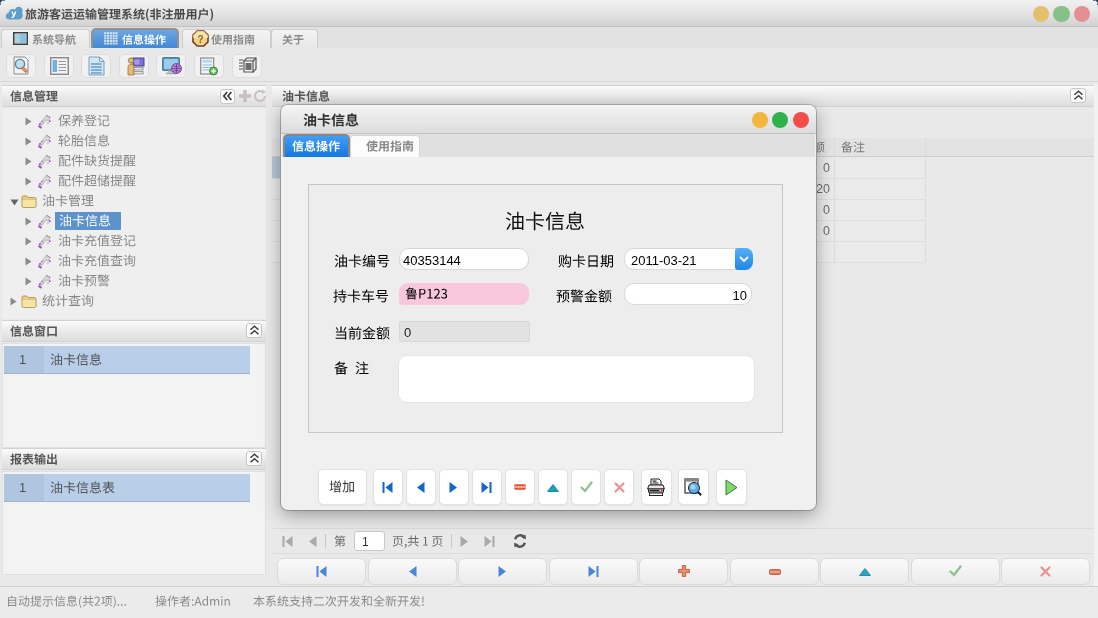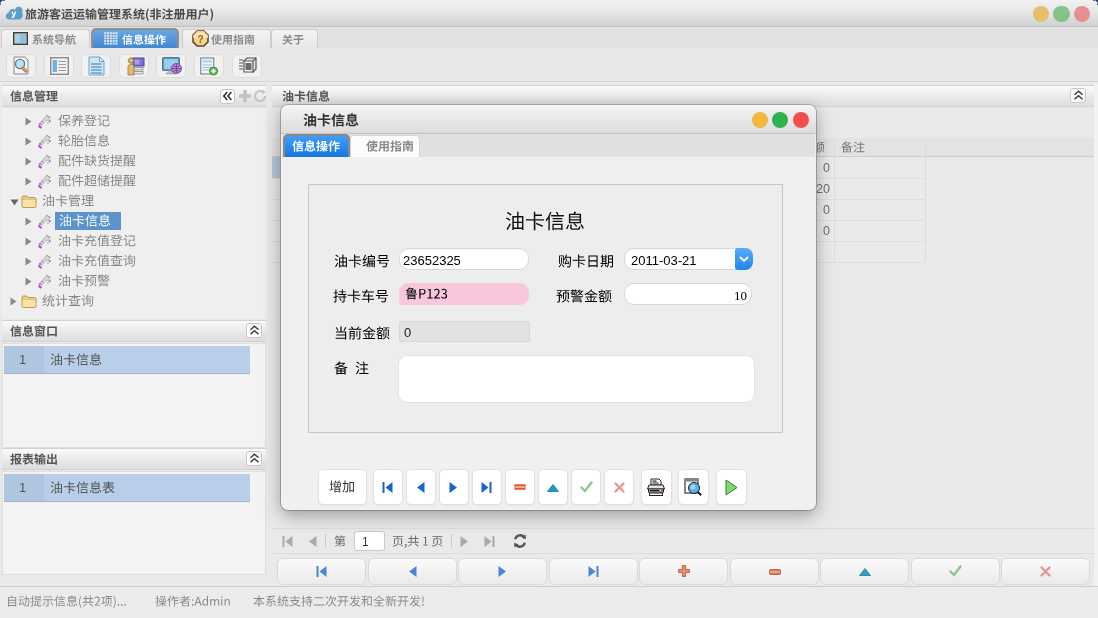--- a/index.html
+++ b/index.html
@@ -489,33 +489,33 @@
     <div style="position:absolute;left:334.0px;top:326.2px;width:57px;height:17px"><svg width="57" height="17" viewBox="0 -12.3 57 17">
         <path fill="#000000" d="M1.7 -10.8C2.4 -9.8 3.2 -8.4 3.5 -7.5L4.5 -8.0C4.2 -8.8 3.4 -10.2 2.6 -11.1ZM11.2 -11.3C10.8 -10.2 10 -8.7 9.4 -7.8L10.3 -7.4C11 -8.3 11.7 -9.7 12.3 -10.9ZM1.6 -0.5V0.5H11.1V1.1H12.2V-6.8H7.6V-11.8H6.4V-6.8H1.9V-5.8H11.1V-3.7H2.4V-2.7H11.1V-0.5ZM22.5 -7.2V-1.5H23.4V-7.2ZM25.3 -7.6V-0.2C25.3 0 25.2 0.1 25 0.1C24.8 0.1 24 0.1 23.2 0.1C23.3 0.3 23.5 0.8 23.5 1.1C24.6 1.1 25.3 1.1 25.7 0.9C26.2 0.7 26.3 0.4 26.3 -0.2V-7.6ZM24.1 -11.8C23.8 -11.1 23.3 -10.2 22.8 -9.5H18.6L19.3 -9.8C19 -10.4 18.4 -11.2 17.9 -11.8L16.9 -11.4C17.4 -10.8 17.9 -10.1 18.2 -9.5H14.7V-8.6H27.3V-9.5H24.0C24.4 -10.1 24.9 -10.8 25.2 -11.5ZM19.7 -4.2V-2.8H16.6V-4.2ZM19.7 -5.0H16.6V-6.4H19.7ZM15.6 -7.3V1.1H16.6V-2.0H19.7V-0.1C19.7 0.1 19.7 0.1 19.5 0.1C19.3 0.2 18.6 0.2 17.9 0.1C18.1 0.4 18.2 0.8 18.3 1.1C19.2 1.1 19.9 1.1 20.2 0.9C20.6 0.7 20.7 0.4 20.7 -0.1V-7.3ZM30.8 -3.1C31.3 -2.3 31.9 -1.1 32.1 -0.5L33 -0.9C32.8 -1.6 32.2 -2.6 31.6 -3.4ZM38.3 -3.4C37.9 -2.6 37.3 -1.5 36.8 -0.8L37.6 -0.5C38.1 -1.1 38.7 -2.1 39.3 -3.0ZM35 -11.9C33.7 -9.8 31.1 -8.2 28.4 -7.3C28.7 -7.1 29 -6.7 29.1 -6.3C29.9 -6.6 30.7 -7 31.4 -7.4V-6.6H34.4V-4.7H29.6V-3.7H34.4V-0.3H29.0V0.7H41.1V-0.3H35.5V-3.7H40.4V-4.7H35.5V-6.6H38.6V-7.5C39.4 -7 40.1 -6.7 40.9 -6.4C41 -6.7 41.4 -7.1 41.6 -7.3C39.5 -8 37 -9.4 35.6 -10.9L36 -11.5ZM38.4 -7.6H31.7C33 -8.3 34.1 -9.2 35 -10.2C36 -9.2 37.2 -8.3 38.4 -7.6ZM51.7 -6.9C51.6 -2.6 51.5 -0.6 48.4 0.4C48.6 0.6 48.8 0.9 48.9 1.2C52.2 -0 52.6 -2.3 52.6 -6.9ZM52.3 -1.2C53.3 -0.5 54.4 0.5 55 1.1L55.6 0.3C55 -0.2 53.8 -1.2 52.9 -1.8ZM49.4 -8.5V-1.9H50.3V-7.7H53.9V-2.0H54.8V-8.5H52.2C52.4 -9 52.6 -9.5 52.8 -10.0H55.3V-10.9H49.2V-10.0H51.8C51.7 -9.5 51.5 -9 51.3 -8.5ZM45 -11.5C45.2 -11.2 45.4 -10.8 45.6 -10.4H42.9V-8.3H43.8V-9.5H48.0V-8.3H49.0V-10.4H46.7C46.5 -10.8 46.2 -11.3 45.9 -11.7ZM43.8 -3.3V1.0H44.7V0.6H47.2V1.0H48.1V-3.3ZM44.7 -0.3V-2.4H47.2V-0.3ZM44.1 -5.8 45.1 -5.3C44.4 -4.7 43.5 -4.3 42.5 -4.0C42.7 -3.8 42.9 -3.3 43 -3.0C44 -3.4 45.1 -4 46 -4.8C46.9 -4.3 47.8 -3.8 48.3 -3.4L49 -4.1C48.5 -4.5 47.6 -5 46.7 -5.4C47.4 -6.1 48 -6.9 48.4 -7.8L47.9 -8.1L47.6 -8.1H45.5C45.7 -8.4 45.8 -8.7 45.9 -8.9L45 -9.1C44.6 -8.1 43.8 -7 42.6 -6.2C42.8 -6.1 43 -5.8 43.2 -5.6C43.9 -6.1 44.5 -6.7 44.9 -7.3H47.1C46.8 -6.8 46.4 -6.3 45.9 -5.9L44.8 -6.5Z"></path>
       </svg></div>
     <div style="position:absolute;left:334.0px;top:361.2px;width:15px;height:17px"><svg width="15" height="17" viewBox="0 -12.3 15 17">
         <path fill="#000000" d="M9.6 -9.6C8.9 -8.9 8 -8.3 7 -7.8C6 -8.2 5.2 -8.8 4.6 -9.5L4.8 -9.6ZM5.2 -11.8C4.5 -10.6 3.1 -9.2 1.1 -8.2C1.3 -8.1 1.6 -7.7 1.8 -7.5C2.6 -7.9 3.3 -8.3 3.9 -8.8C4.4 -8.2 5.1 -7.7 5.9 -7.3C4.2 -6.6 2.2 -6.1 0.4 -5.8C0.6 -5.6 0.8 -5.1 0.9 -4.8C2.9 -5.2 5.1 -5.8 7 -6.7C8.7 -5.8 10.8 -5.3 13 -5.0C13.1 -5.3 13.4 -5.7 13.6 -6.0C11.6 -6.2 9.7 -6.6 8.1 -7.3C9.4 -8.1 10.6 -9 11.3 -10.2L10.6 -10.6L10.4 -10.6H5.6C5.9 -10.9 6.1 -11.2 6.3 -11.6ZM3.5 -1.8H6.4V-0.3H3.5ZM3.5 -2.7V-4.1H6.4V-2.7ZM10.4 -1.8V-0.3H7.5V-1.8ZM10.4 -2.7H7.5V-4.1H10.4ZM2.4 -5.0V1.1H3.5V0.7H10.4V1.1H11.6V-5.0Z"></path>
       </svg></div>
     <div style="position:absolute;left:355.0px;top:361.2px;width:15px;height:17px"><svg width="15" height="17" viewBox="0 -12.3 15 17">
         <path fill="#000000" d="M1.3 -10.8C2.2 -10.4 3.4 -9.7 4 -9.3L4.6 -10.1C4 -10.6 2.8 -11.2 1.9 -11.6ZM0.6 -7.0C1.5 -6.5 2.6 -5.9 3.2 -5.4L3.8 -6.3C3.2 -6.7 2 -7.4 1.2 -7.7ZM1 0.3 1.9 1.0C2.7 -0.3 3.7 -2.1 4.4 -3.6L3.7 -4.3C2.9 -2.7 1.8 -0.8 1 0.3ZM7.7 -11.5C8.1 -10.7 8.6 -9.8 8.8 -9.1L9.9 -9.5C9.6 -10.2 9.1 -11.1 8.6 -11.8ZM4.7 -9.1V-8.1H8.4V-4.9H5.2V-3.9H8.4V-0.3H4.2V0.7H13.5V-0.3H9.5V-3.9H12.6V-4.9H9.5V-8.1H13.1V-9.1Z"></path>
       </svg></div>
     <div class="abs" style="left:399px;top:248px;width:130px;height:22px;background:#fff;border:1px solid #d8d8d8;border-radius:10px"></div>
-    <div class="abs" style="left:403px;top:252.5px;font-size:13px;color:#000;font-family:'Liberation Sans',sans-serif">23652325</div>
+    <div class="abs" style="left:403px;top:252.5px;font-size:13px;color:#000;font-family:'Liberation Sans',sans-serif">40353144</div>
     <div class="abs" style="left:624px;top:248px;width:128px;height:22px;background:#fff;border:1px solid #d8d8d8;border-radius:10px 4px 4px 10px"></div>
     <div class="abs" style="left:631px;top:252.5px;font-size:13px;color:#000;font-family:'Liberation Sans',sans-serif">2011-03-21</div>
     <div class="abs" style="left:735px;top:248px;width:18px;height:22px;background:linear-gradient(#56aef5,#1e87e8);border-radius:3px 8px 8px 3px"></div>
     <svg class="abs" style="left:739px;top:256px" width="10" height="7" viewBox="0 0 10 7">
       <path d="M1.5 1.5 L5 5 L8.5 1.5" stroke="#fff" stroke-width="1.8" fill="none" stroke-linecap="round"></path>
     </svg>
     <div class="abs" style="left:399px;top:283px;width:130px;height:22px;background:#f9c7dc;border-radius:9px 9px 9px 4px"></div>
     <div style="position:absolute;left:405.0px;top:287.2px;width:43px;height:16px"><svg width="43" height="16" viewBox="0 -11.4 43 16">
         <path fill="#000000" d="M0.9 -4.7V-4.0H12.0V-4.7ZM3.5 -1.1H9.5V-0.1H3.5ZM3.5 -1.8V-2.7H9.5V-1.8ZM2.6 -3.4V1.1H3.5V0.6H9.5V1.0H10.4V-3.4ZM4.1 -9.4H7.4C7.2 -9.1 6.9 -8.9 6.7 -8.7H3.3C3.6 -8.9 3.8 -9.2 4.1 -9.4ZM4.2 -11.0C3.5 -9.9 2.2 -8.7 0.5 -7.8C0.7 -7.6 1 -7.3 1.1 -7.1C1.5 -7.3 1.8 -7.6 2.2 -7.8V-5.2H10.8V-8.7H7.9C8.2 -9 8.5 -9.4 8.7 -9.8L8.1 -10.1L7.9 -10.1H4.7C4.8 -10.3 5 -10.5 5.2 -10.8ZM3.1 -6.6H6.0V-5.8H3.1ZM6.9 -6.6H9.9V-5.8H6.9ZM3.1 -8.0H6.0V-7.2H3.1ZM6.9 -8.0H9.9V-7.2H6.9ZM14.3 0.0H15.5V-3.8H17.1C19.2 -3.8 20.6 -4.7 20.6 -6.7C20.6 -8.8 19.2 -9.5 17 -9.5H14.3ZM15.5 -4.8V-8.6H16.9C18.6 -8.6 19.4 -8.1 19.4 -6.7C19.4 -5.4 18.6 -4.8 16.9 -4.8ZM22.4 0.0H27.6V-1.0H25.7V-9.5H24.8C24.3 -9.2 23.6 -9 22.8 -8.9V-8.1H24.5V-1.0H22.4ZM29 0.0H35.0V-1.0H32.4C31.9 -1 31.3 -1 30.8 -0.9C33 -3.1 34.6 -5 34.6 -6.9C34.6 -8.6 33.5 -9.7 31.8 -9.7C30.6 -9.7 29.7 -9.2 29 -8.3L29.7 -7.6C30.2 -8.3 30.8 -8.7 31.6 -8.7C32.8 -8.7 33.4 -7.9 33.4 -6.9C33.4 -5.2 32 -3.3 29 -0.7ZM39.1 0.2C40.8 0.2 42.1 -0.8 42.1 -2.5C42.1 -3.9 41.2 -4.7 40.1 -5.0V-5.0C41.1 -5.4 41.8 -6.2 41.8 -7.3C41.8 -8.8 40.7 -9.7 39 -9.7C37.9 -9.7 37.1 -9.2 36.4 -8.6L37 -7.8C37.6 -8.4 38.2 -8.7 39 -8.7C40 -8.7 40.6 -8.1 40.6 -7.2C40.6 -6.2 39.9 -5.4 38 -5.4V-4.5C40.2 -4.5 40.9 -3.7 40.9 -2.6C40.9 -1.5 40.1 -0.8 39 -0.8C37.9 -0.8 37.2 -1.3 36.6 -1.9L36 -1.1C36.7 -0.5 37.6 0.2 39.1 0.2Z"></path>
       </svg></div>
     <div class="abs" style="left:624px;top:283px;width:128px;height:22px;background:#fff;border:1px solid #d8d8d8;border-radius:10px"></div>
-    <div class="abs" style="left:624px;top:287.5px;width:123px;text-align:right;font-size:13px;color:#000;font-family:Liberation Serif, serif">10</div>
+    <div class="abs" style="left:624px;top:287.5px;width:123px;text-align:right;font-size:13px;color:#000;font-family:Liberation Sans, sans-serif">10</div>
     <div class="abs" style="left:399px;top:321px;width:131px;height:21px;background:#e2e2e2;border:1px solid #d8d8d8;border-radius:2px"></div>
     <div class="abs" style="left:404px;top:325px;font-size:13px;color:#222;font-family:'Liberation Sans',sans-serif">0</div>
     <div class="abs" style="left:398px;top:355px;width:357px;height:48px;background:#fff;border-radius:9px;border:1px solid #e4e4e4"></div>
     <div class="abs" style="left:318px;top:469px;width:49px;height:36px;background:#fff;border:1px solid #e2e2e2;border-radius:5px;box-shadow:0 1px 2px rgba(0,0,0,0.06)"></div>
     <div style="position:absolute;left:329.0px;top:480.2px;width:27px;height:16px"><svg width="27" height="16" viewBox="0 -11.4 27 16">
         <path fill="#333333" d="M6.1 -7.7C6.4 -7.2 6.8 -6.4 6.9 -5.9L7.5 -6.1C7.4 -6.6 7 -7.4 6.6 -8.0ZM10 -8.0C9.8 -7.4 9.3 -6.6 9 -6.1L9.5 -5.8C9.8 -6.3 10.3 -7.1 10.7 -7.7ZM0.5 -1.7 0.8 -0.7C1.9 -1.1 3.2 -1.7 4.5 -2.2L4.3 -3.0L3 -2.5V-6.8H4.3V-7.7H3.0V-10.8H2.1V-7.7H0.7V-6.8H2.1V-2.2ZM5.7 -10.5C6.1 -10.1 6.5 -9.4 6.7 -9.0L7.5 -9.5C7.3 -9.8 6.9 -10.5 6.6 -10.9ZM4.8 -9.0V-4.7H11.8V-9.0H10.0C10.4 -9.5 10.8 -10.1 11.1 -10.6L10.1 -10.9C9.9 -10.4 9.4 -9.6 9 -9.0ZM5.7 -8.3H7.9V-5.4H5.7ZM8.7 -8.3H10.9V-5.4H8.7ZM6.4 -1.3H10.3V-0.4H6.4ZM6.4 -2.1V-3.2H10.3V-2.1ZM5.5 -3.9V1.0H6.4V0.4H10.3V1.0H11.2V-3.9ZM20.4 -9.3V0.8H21.4V-0.1H23.9V0.7H24.9V-9.3ZM21.4 -1.1V-8.4H23.9V-1.1ZM15.5 -10.8 15.5 -8.4H13.7V-7.5H15.5C15.4 -4.2 15 -1.3 13.4 0.4C13.6 0.5 14 0.8 14.1 1.1C15.9 -0.9 16.3 -4 16.4 -7.5H18.4C18.3 -2.5 18.2 -0.7 17.9 -0.3C17.8 -0.2 17.7 -0.1 17.5 -0.1C17.3 -0.1 16.7 -0.1 16.1 -0.2C16.2 0.1 16.3 0.5 16.4 0.8C17 0.8 17.6 0.8 17.9 0.8C18.3 0.7 18.5 0.6 18.8 0.3C19.2 -0.3 19.3 -2.2 19.4 -8.0C19.4 -8.1 19.4 -8.4 19.4 -8.4H16.5L16.5 -10.8Z"></path>
       </svg></div>
     <div class="abs" style="left:373px;top:469px;width:30px;height:36px;background:#fff;border:1px solid #e2e2e2;border-radius:5px;box-shadow:0 1px 2px rgba(0,0,0,0.06)"></div>
     <div class="abs" style="left:406px;top:469px;width:30px;height:36px;background:#fff;border:1px solid #e2e2e2;border-radius:5px;box-shadow:0 1px 2px rgba(0,0,0,0.06)"></div>
     <div class="abs" style="left:439px;top:469px;width:30px;height:36px;background:#fff;border:1px solid #e2e2e2;border-radius:5px;box-shadow:0 1px 2px rgba(0,0,0,0.06)"></div>

